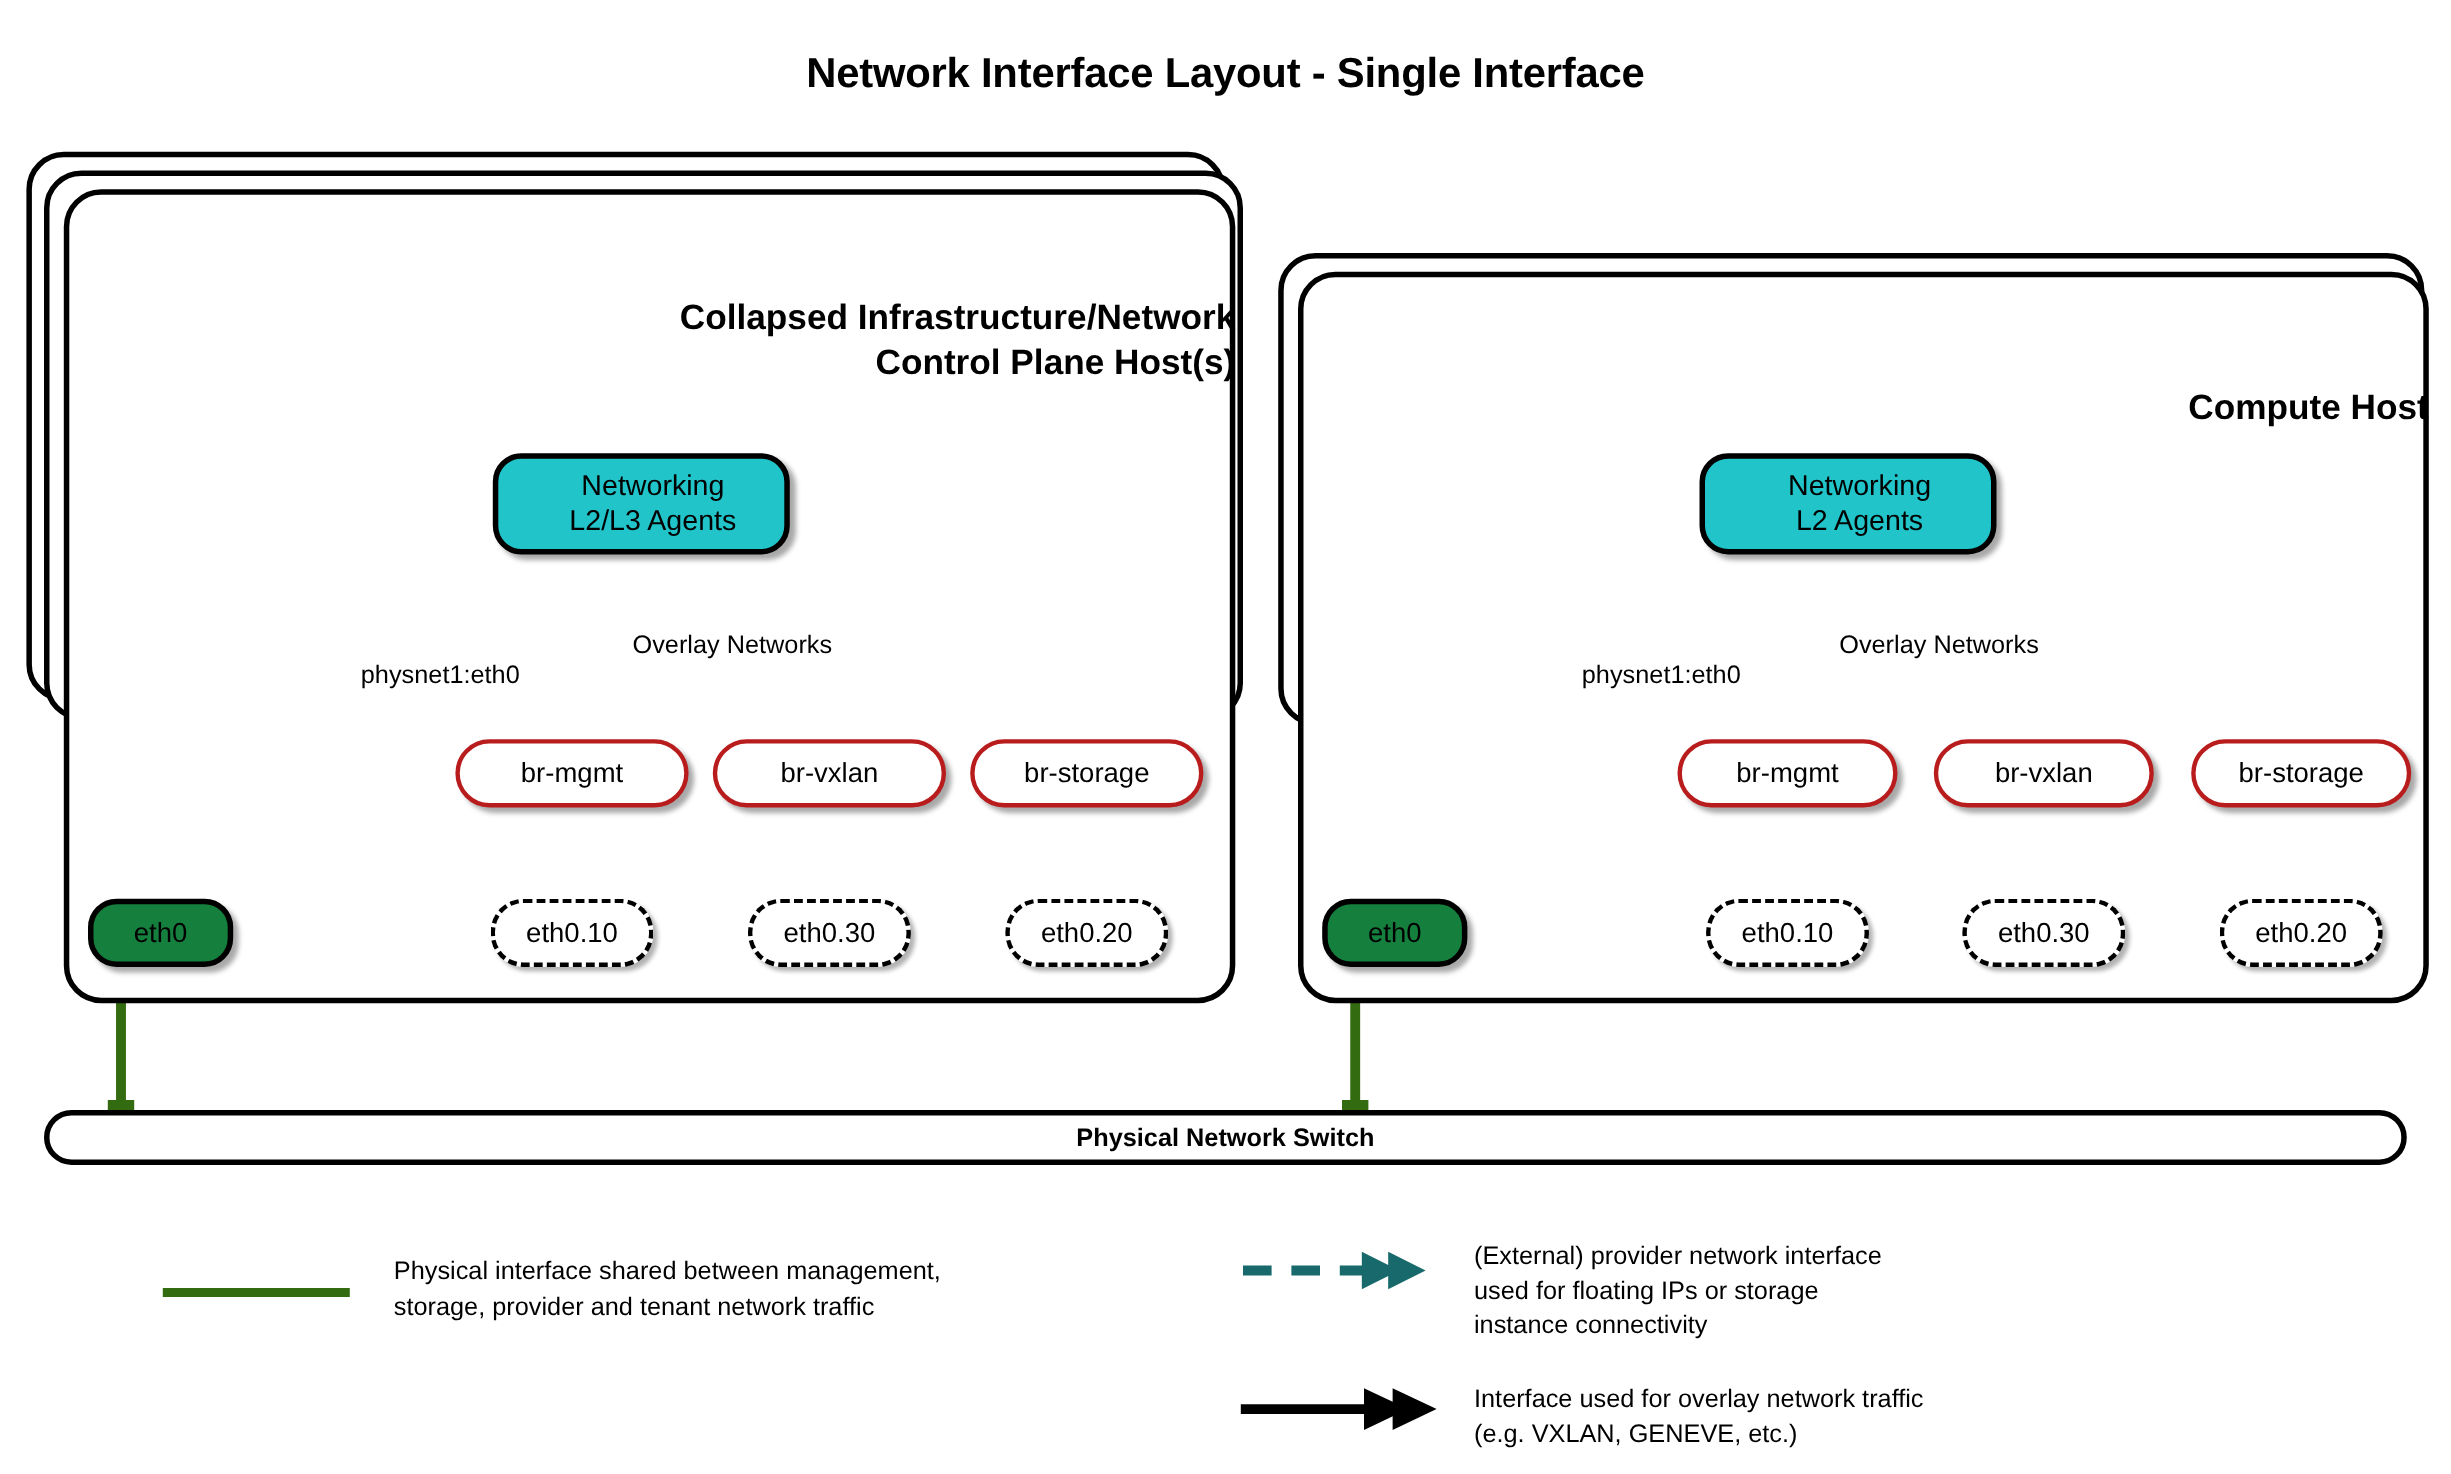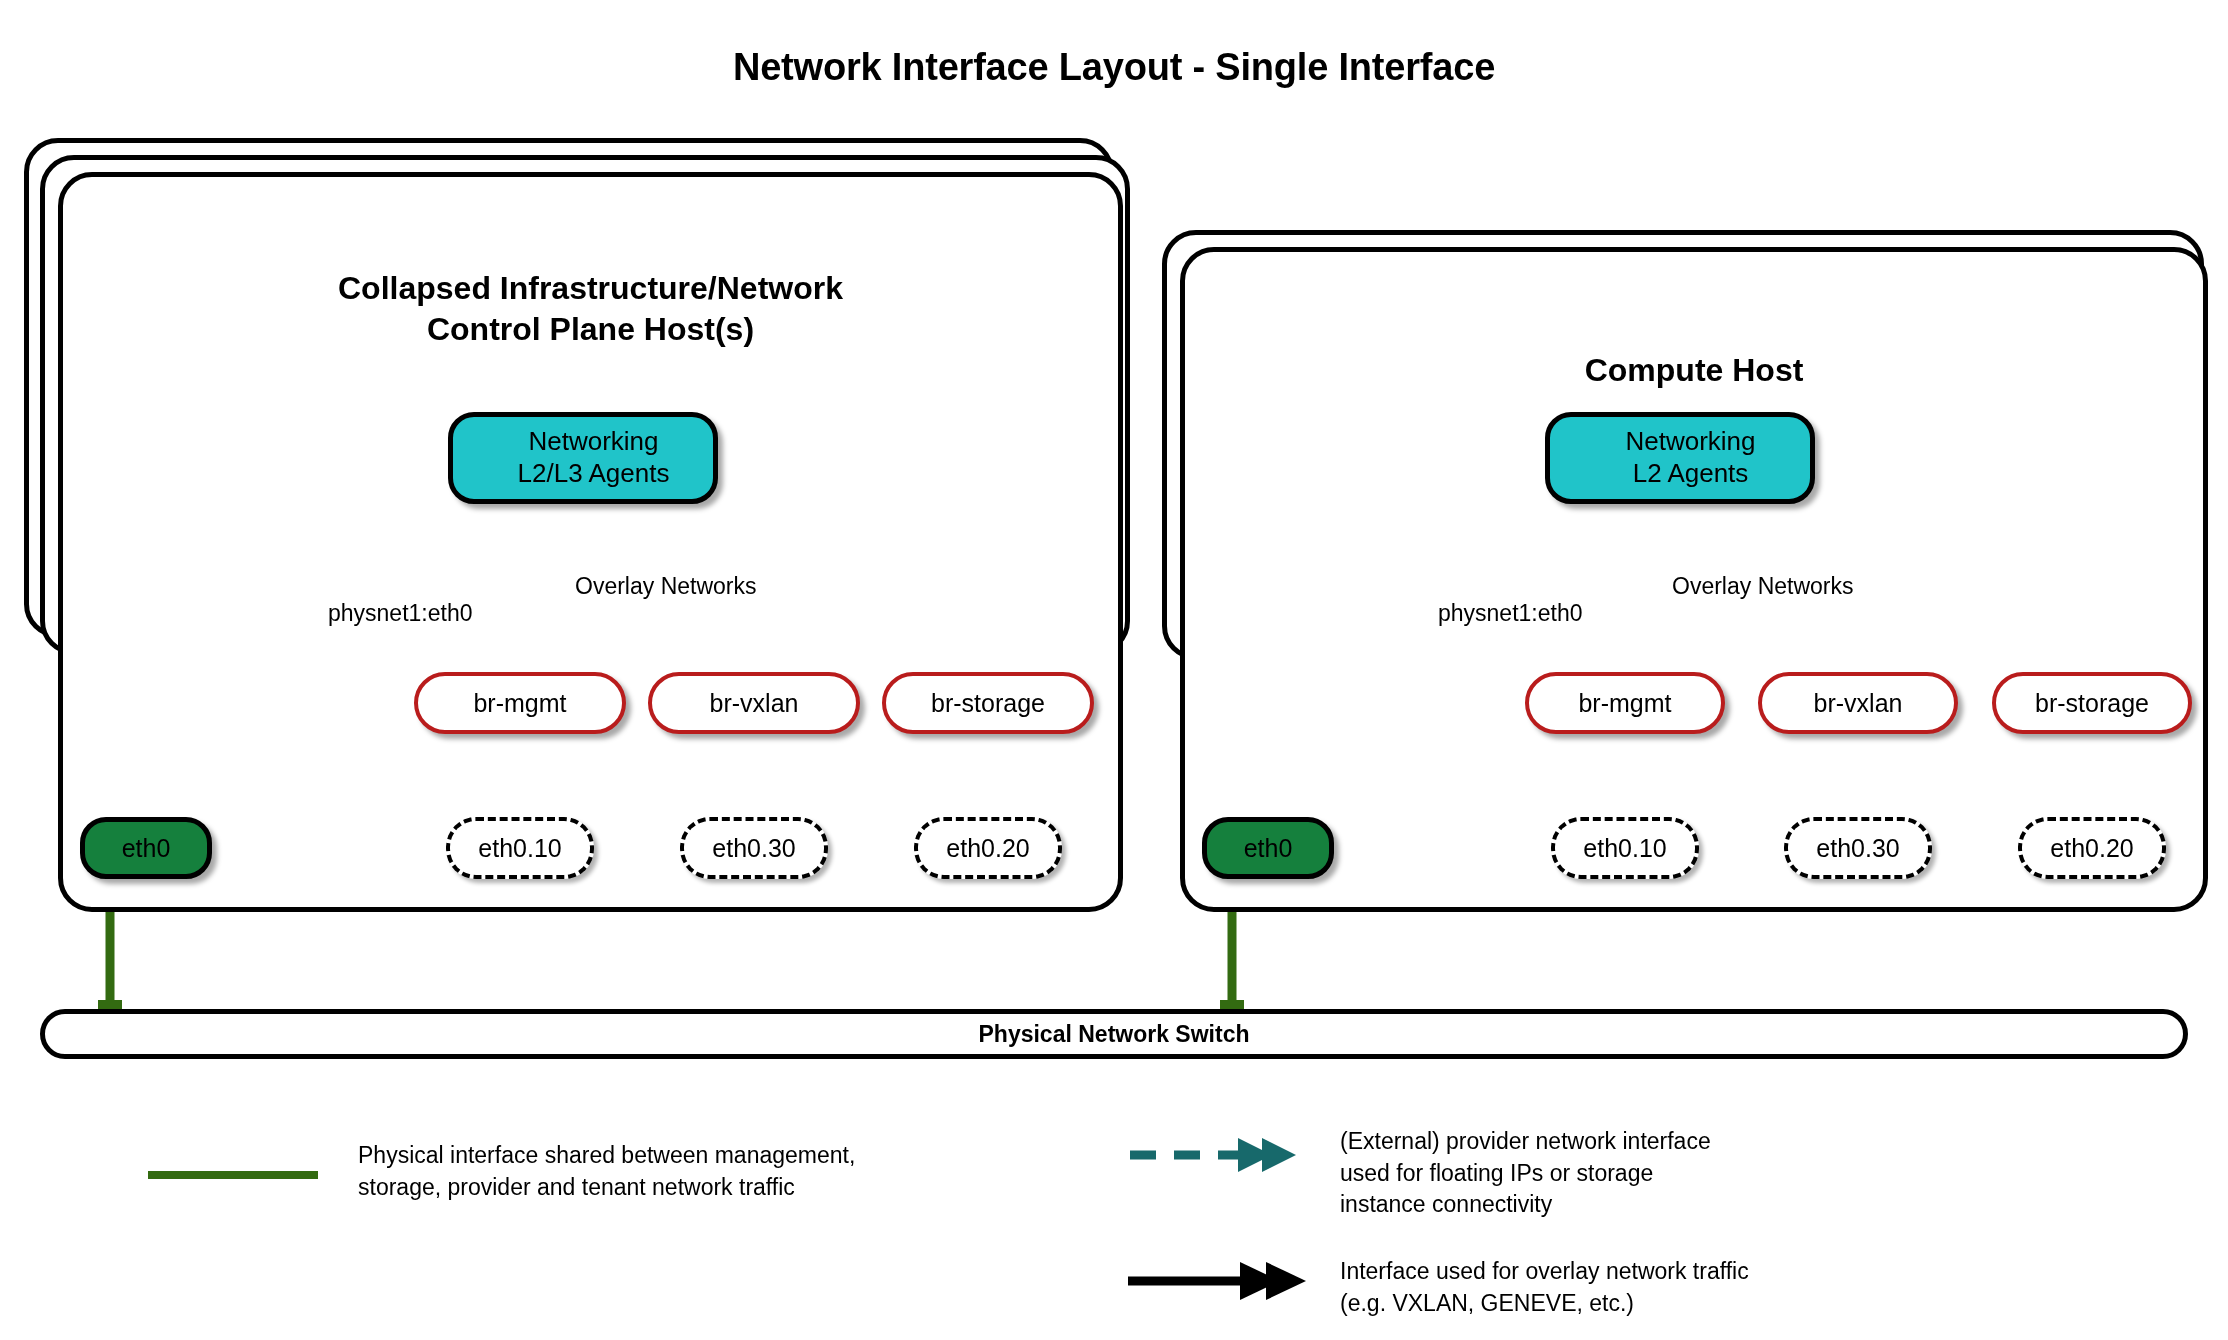--- a/index.html
+++ b/index.html
@@ -40,21 +40,21 @@
     border-radius: 34px;
     background: #ffffff;
   }
   .stack-card.front { z-index: 3; }
   .stack-card.mid   { z-index: 2; }
   .stack-card.back  { z-index: 1; }
 
   .host-title {
     position: absolute;
     z-index: 5;
-    text-align: center;
+    text-align: right;
     font-size: 32px;
     font-weight: bold;
     line-height: 1.28;
     white-space: pre-line;
   }
 
   
   .node {
     position: absolute;
     z-index: 6;

